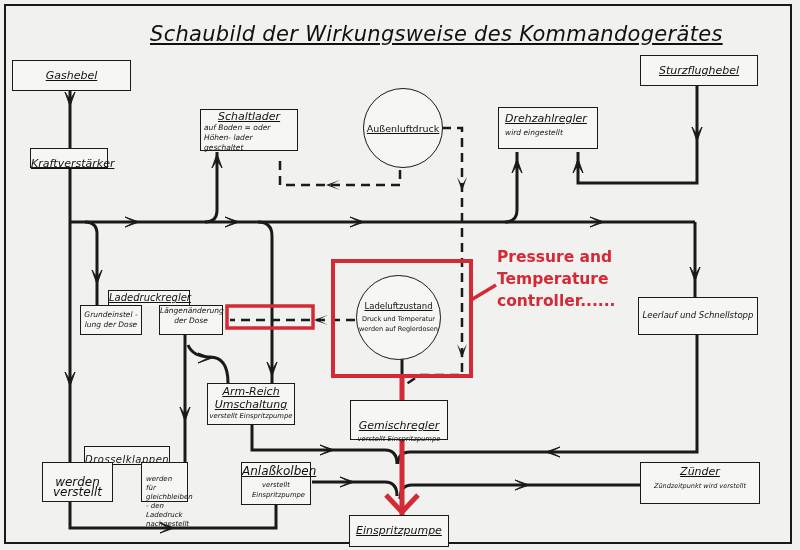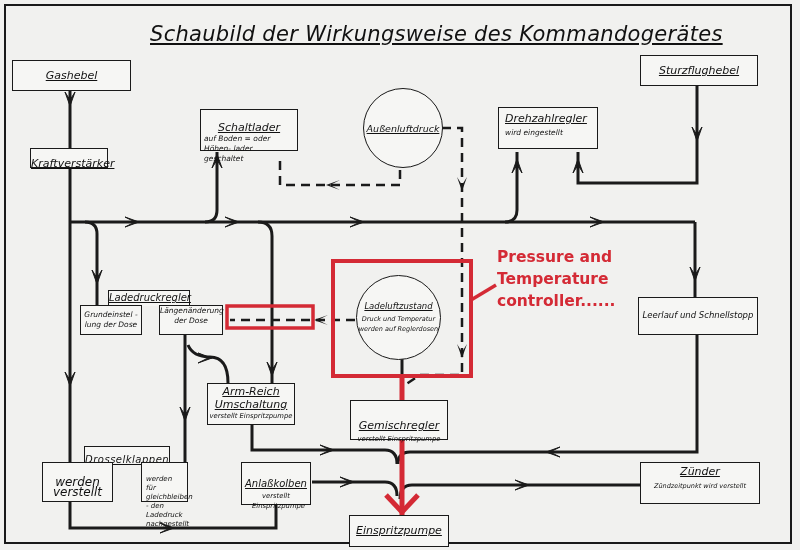--- a/index.html
+++ b/index.html
@@ -4,21 +4,21 @@
 <style>
   html, body { margin:0; padding:0; background:#ffffff; }
   body { width:800px; height:550px; overflow:hidden; position:relative; font-family:"DejaVu Sans", sans-serif; }
   .sheet { position:absolute; left:0; top:0; width:800px; height:550px; background:#f1f1ef; }
   .frame { position:absolute; left:4px; top:4px; width:788px; height:540px; border:2px solid #1a1a1a; box-sizing:border-box; }
   svg { position:absolute; left:0; top:0; }
   .title { position:absolute; left:150px; top:22px; font-size:21px; font-style:italic; color:#111; text-decoration:underline; letter-spacing:0.3px; white-space:nowrap; }
   .box { position:absolute; border:1.5px solid #1a1a1a; background:#f6f6f4; box-sizing:border-box; text-align:center; color:#111; font-style:italic; }
   .hd { font-size:11px; text-decoration:underline; display:block; white-space:nowrap; }
   .sub { font-size:7.5px; display:block; line-height:10px; }
-  .circle { position:absolute; border:1.5px solid #1a1a1a; border-radius:50%; background:#f6f6f4; box-sizing:border-box; display:flex; flex-direction:column; align-items:center; justify-content:center; font-style:italic; color:#111; text-align:center; }
+  .circle { position:absolute; border:1.5px solid #1a1a1a; border-radius:50%; background:#f6f6f4; box-sizing:border-box; display:flex; flex-direction:column; align-items:center; justify-content:center; color:#111; text-align:center; }
   .annot { position:absolute; left:497px; top:246px; color:#d42a35; font-weight:bold; font-size:15.5px; line-height:22px; font-family:"DejaVu Sans", sans-serif; }
   .annot span { display:block; white-space:nowrap; }
 </style>
 </head>
 <body>
 
 <div class="sheet"></div>
 <div class="frame"></div>
 
 <svg width="800" height="550" viewBox="0 0 800 550">
@@ -107,21 +107,21 @@
 <div class="title">Schaubild der Wirkungsweise des Kommandogerätes</div>
 
 <div class="box" style="left:12px;top:60px;width:119px;height:31px;padding-top:8px;">
   <span class="hd">Gashebel</span>
 </div>
 
 <div class="box" style="left:30px;top:148px;width:78px;height:20px;padding-top:8px;">
   <span class="hd">Kraftverstärker</span>
 </div>
 
-<div class="box" style="left:200px;top:109px;width:98px;height:42px;padding-top:11px;">
+<div class="box" style="left:200px;top:109px;width:98px;height:42px;padding-top:0;">
   <span class="hd">Schaltlader</span>
   <span class="sub" style="padding:0 3px;text-align:left;">auf Boden = oder Höhen- lader geschaltet</span>
 </div>
 
 <div class="circle" style="left:363px;top:88px;width:80px;height:80px;">
   <span class="hd" style="font-size:9.5px;">Außenluftdruck</span>
 </div>
 
 <div class="box" style="left:498px;top:107px;width:100px;height:42px;text-align:left;padding:4px 6px;">
   <span class="hd">Drehzahlregler</span>
@@ -173,21 +173,21 @@
   <span class="hd" style="font-size:10px;letter-spacing:0.5px;">Drosselklappen</span>
 </div>
 <div class="box" style="left:42px;top:462px;width:71px;height:40px;padding-top:14px;">
   <span class="sub" style="font-size:12px;">werden verstellt</span>
 </div>
 <div class="box" style="left:141px;top:462px;width:47px;height:40px;text-align:left;padding:12px 4px;">
   <span class="sub" style="font-size:7px;line-height:9px;">werden für gleichbleiben - den Ladedruck nachgestellt</span>
 </div>
 
 <div class="box" style="left:241px;top:462px;width:70px;height:43px;padding-top:1px;">
-  <span class="hd" style="font-size:10px;margin-top:14px;">Anlaßkolben</span>
+  <span class="hd" style="font-size:12px;">Anlaßkolben</span>
   <span class="sub" style="font-size:6.8px;padding:0 10px;margin-top:2px;">verstellt Einspritzpumpe</span>
 </div>
 
 <div class="box" style="left:640px;top:462px;width:120px;height:42px;padding-top:2px;">
   <span class="hd">Zünder</span>
   <span class="sub" style="font-size:6.5px;margin-top:3px;">Zündzeitpunkt wird verstellt</span>
 </div>
 
 <div class="box" style="left:349px;top:515px;width:100px;height:32px;padding-top:8px;">
   <span class="hd">Einspritzpumpe</span>

